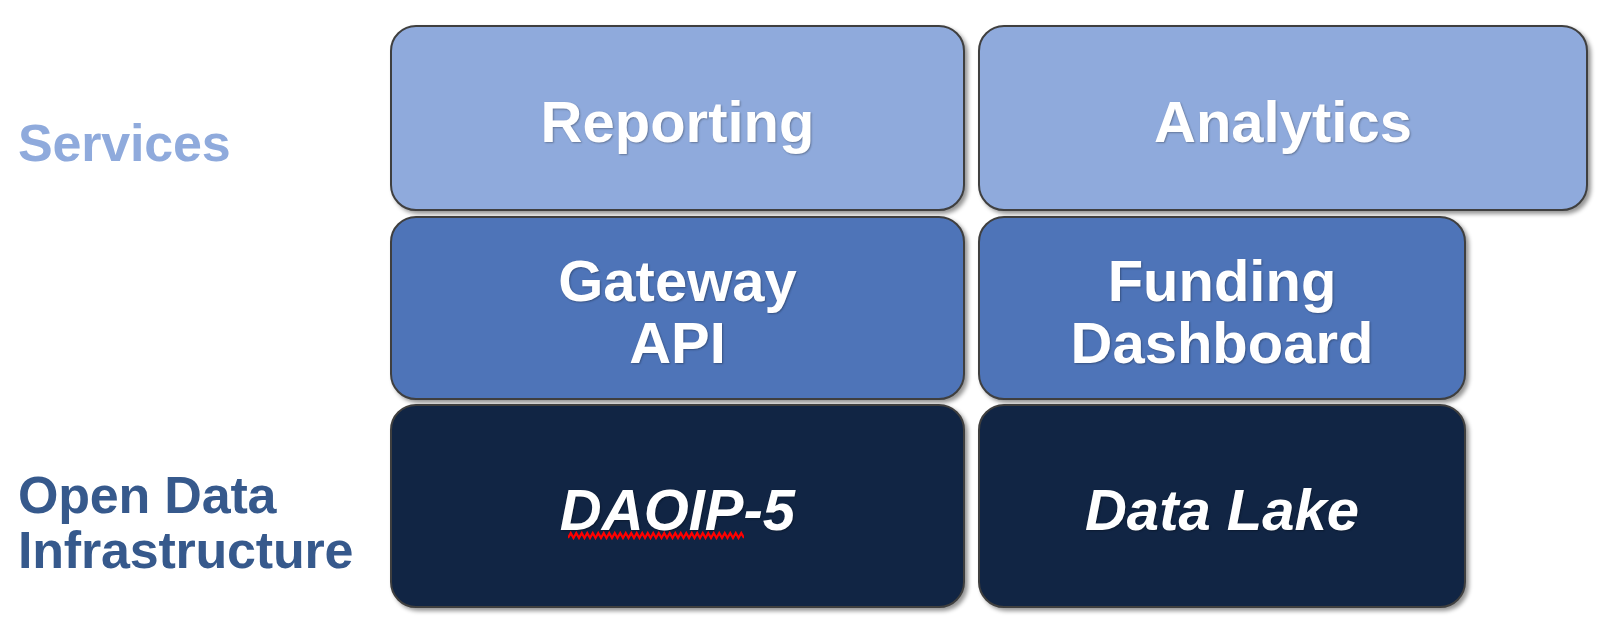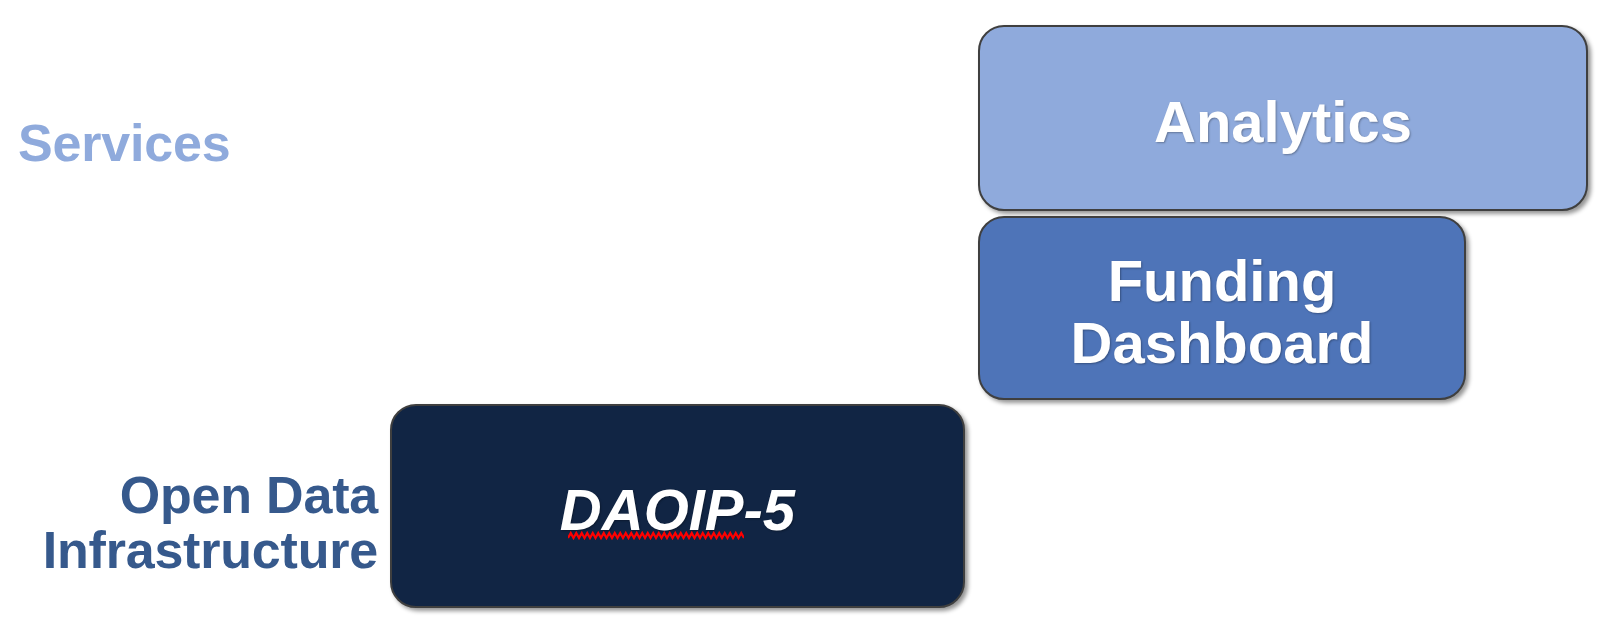--- a/index.html
+++ b/index.html
@@ -40,21 +40,20 @@
   }
   .row-label.tooling {
     top: 272px;
     font-size: 52px;
     color: #4F71B5;
   }
   .row-label.infra {
     top: 440px;
     font-size: 52px;
     color: #36598C;
-    text-align: right;
   }
 
   
   .box {
     position: absolute;
     box-sizing: border-box;
     border: 2px solid #3F3F3F;
     border-radius: 26px;
     box-shadow: 3px 3px 4px rgba(0,0,0,0.42);
     display: flex;
@@ -107,35 +106,45 @@
 <body>
 
 <div id="stage">
 
   <div class="row-label services">Services</div>
 
 
   <div class="row-label infra">Open Data
 Infrastructure</div>
 
+  <div class="box tier-services r1 c1">
+    <span class="box-text">Reporting</span>
+  </div>
 
   <div class="box tier-services r1 c2">
     <span class="box-text">Analytics</span>
   </div>
 
+  <div class="box tier-tooling r2 c1">
+    <span class="box-text">Gateway
+API</span>
+  </div>
 
   <div class="box tier-tooling r2 c2">
     <span class="box-text">Funding
 Dashboard</span>
   </div>
 
   <div class="box tier-infra r3 c1">
     <span class="box-text">DAOIP-5</span>
   </div>
 
+  <div class="box tier-infra r3 c2">
+    <span class="box-text">Data Lake</span>
+  </div>
 
   <div class="spellcheck">
     <svg viewBox="0 0 176 9" preserveAspectRatio="none" aria-hidden="true">
       <path d="M0 7 L2.75 2 L5.5 7 L8.25 2 L11 7 L13.75 2 L16.5 7 L19.25 2 L22 7
                L24.75 2 L27.5 7 L30.25 2 L33 7 L35.75 2 L38.5 7 L41.25 2 L44 7
                L46.75 2 L49.5 7 L52.25 2 L55 7 L57.75 2 L60.5 7 L63.25 2 L66 7
                L68.75 2 L71.5 7 L74.25 2 L77 7 L79.75 2 L82.5 7 L85.25 2 L88 7
                L90.75 2 L93.5 7 L96.25 2 L99 7 L101.75 2 L104.5 7 L107.25 2 L110 7
                L112.75 2 L115.5 7 L118.25 2 L121 7 L123.75 2 L126.5 7 L129.25 2 L132 7
                L134.75 2 L137.5 7 L140.25 2 L143 7 L145.75 2 L148.5 7 L151.25 2 L154 7

